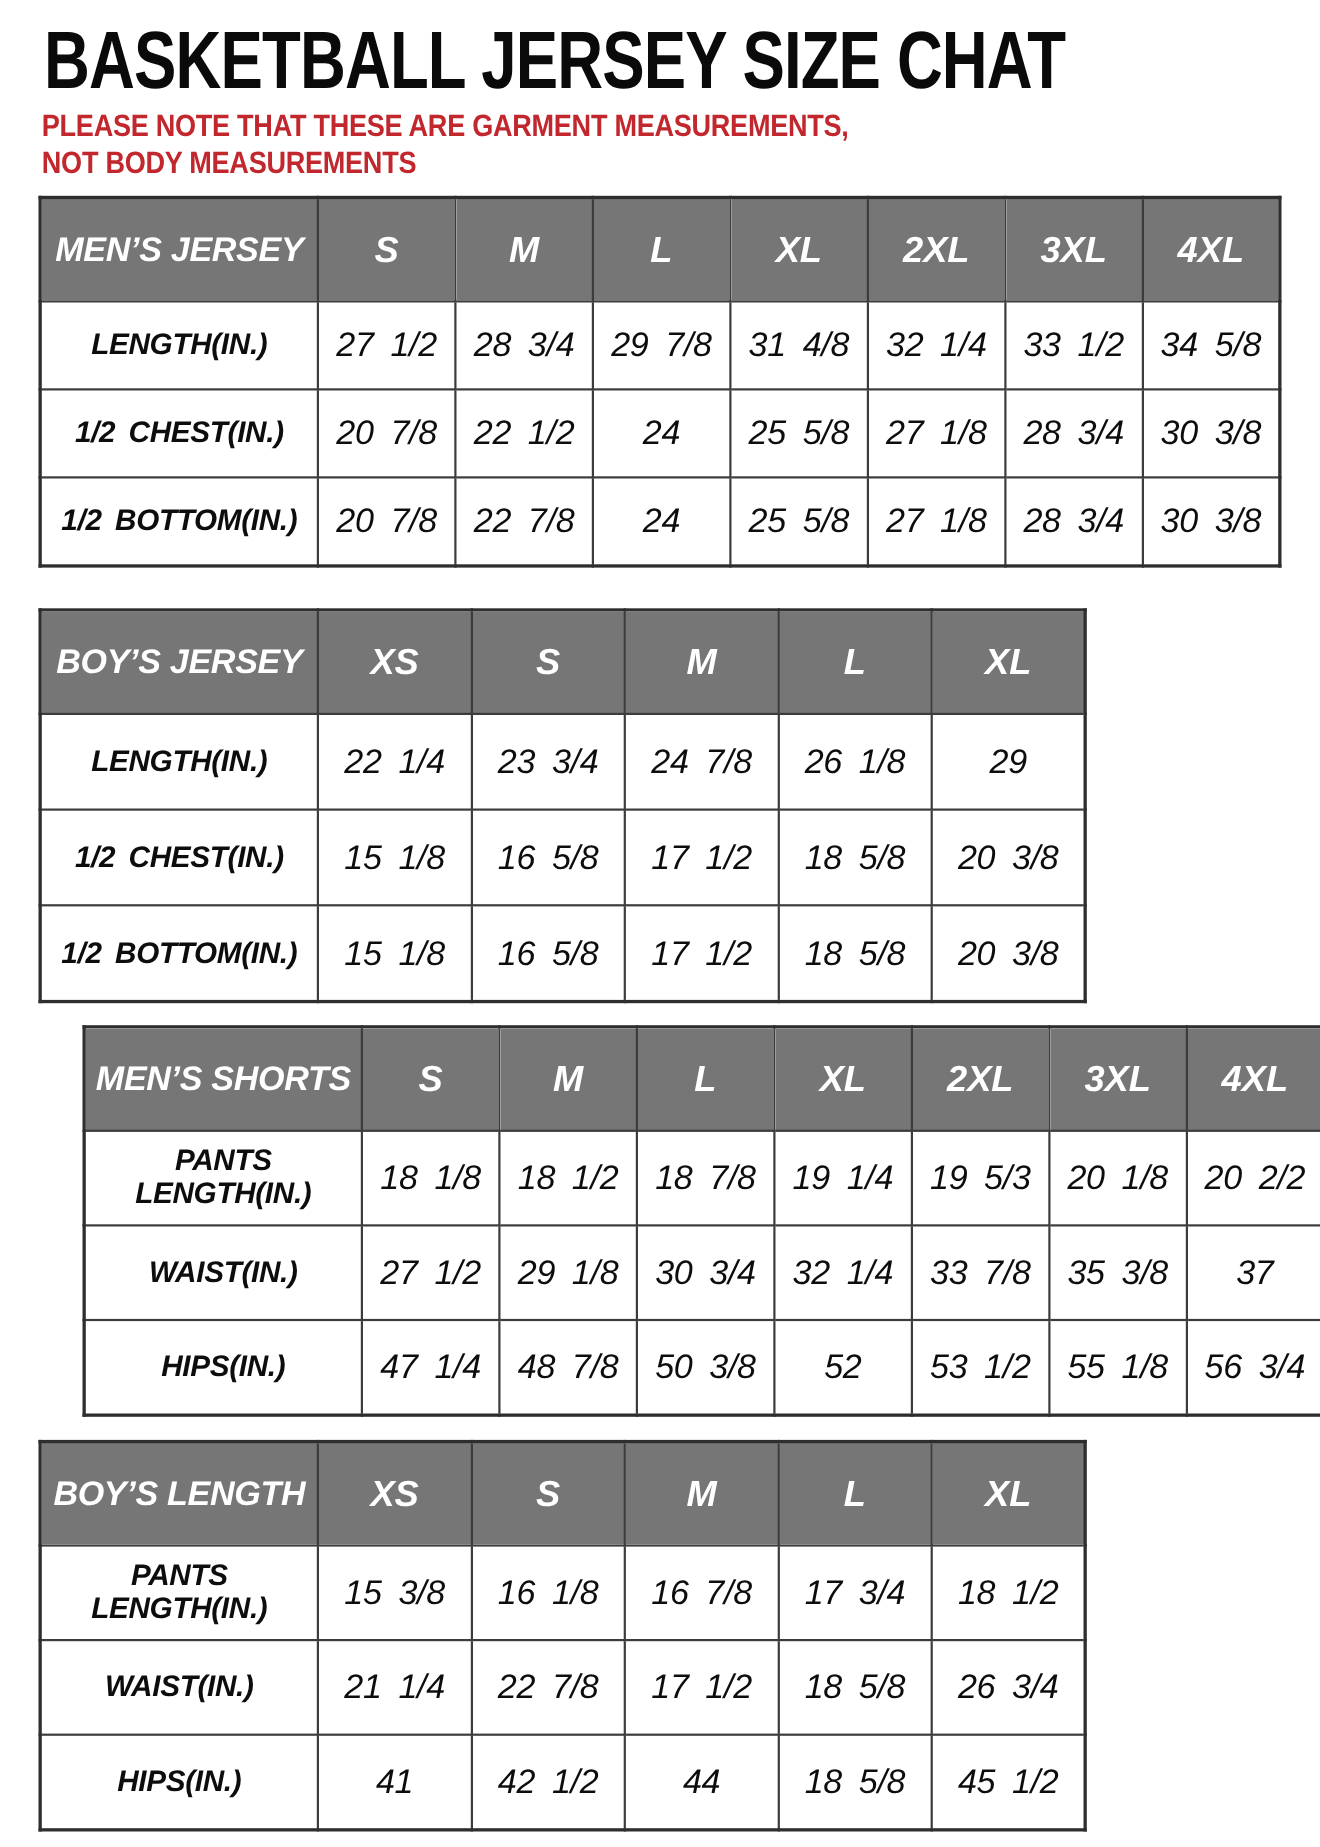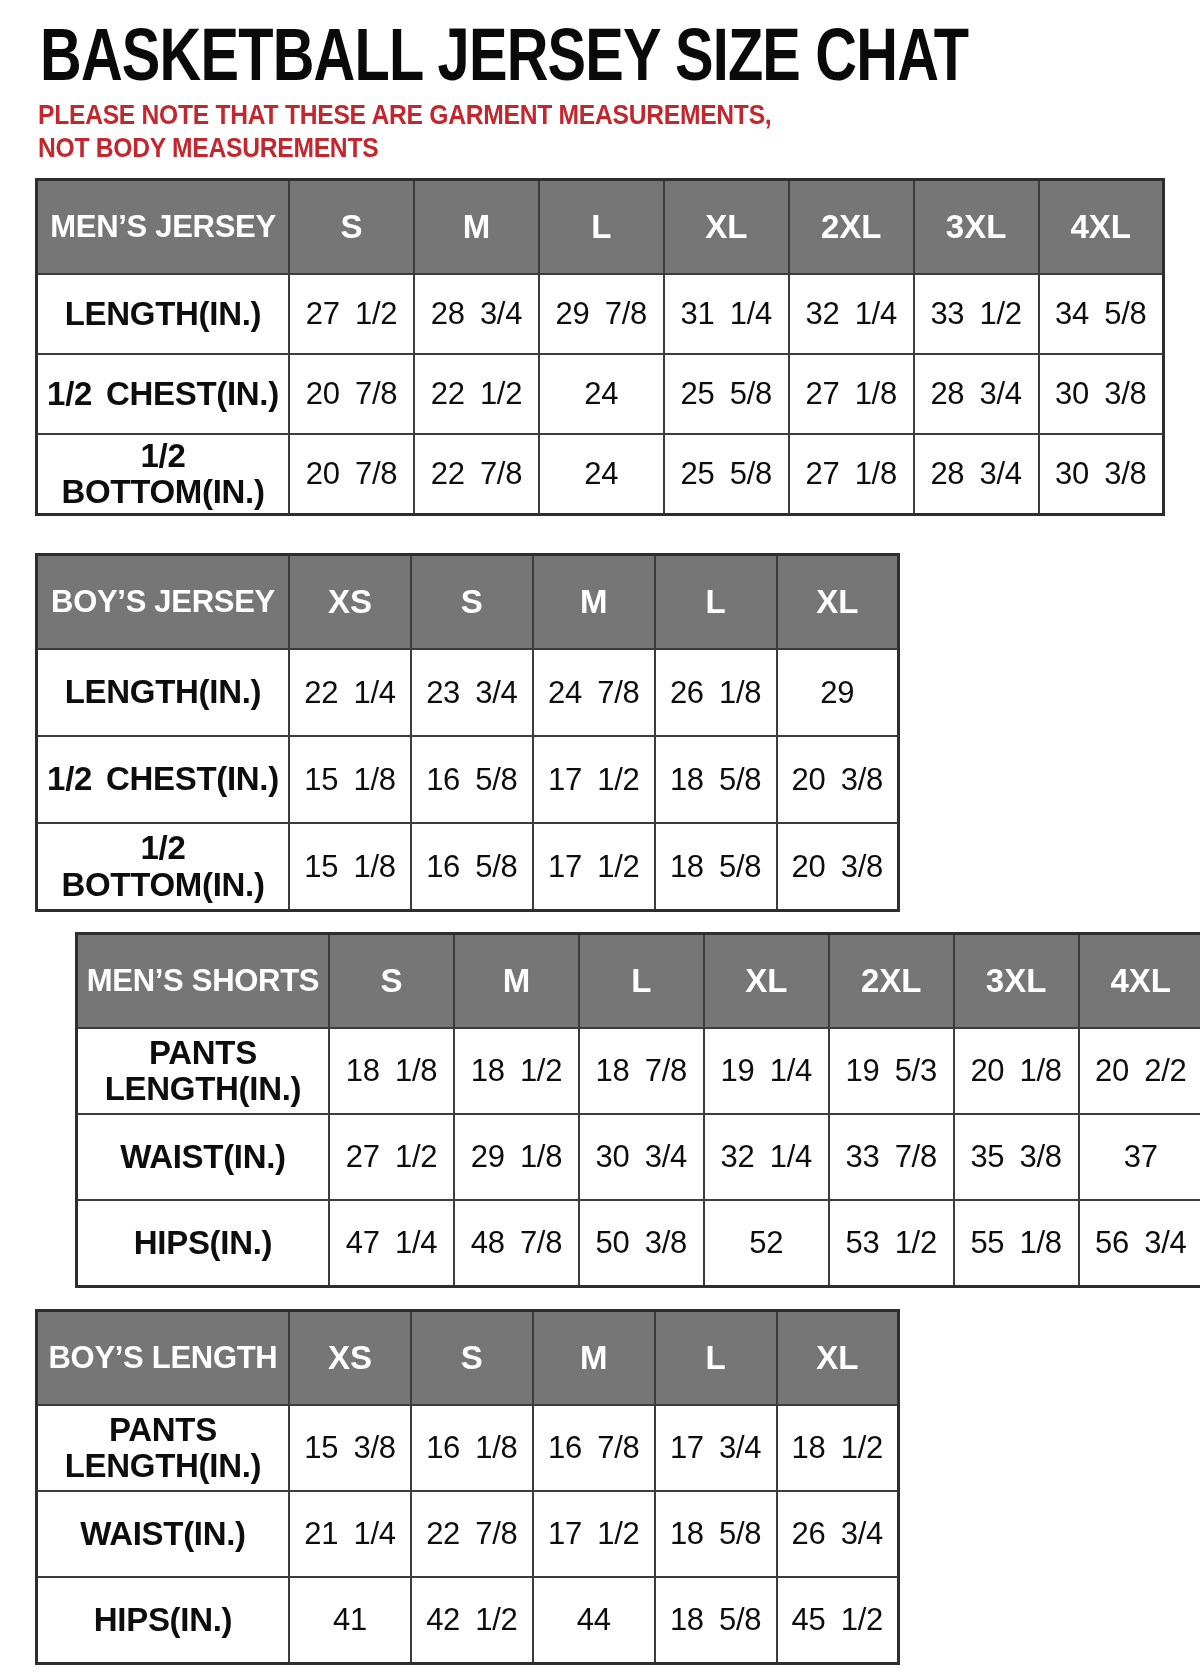--- a/index.html
+++ b/index.html
@@ -36,20 +36,21 @@
     color: #c1272d;
     letter-spacing: -0.3px;
     transform: scaleX(0.88);
     transform-origin: left top;
     margin: 0 0 14px 3px;
   }
   table.tbl {
     border-collapse: collapse;
     table-layout: fixed;
     border: 3px solid #2e2e2e;
+    font-style: italic;
   }
   .tbl th, .tbl td {
     border: 2px solid #3c3c3c;
     text-align: center;
     vertical-align: middle;
     padding: 0;
     overflow: hidden;
   }
   .tbl thead th {
     height: 92px;
@@ -65,28 +66,28 @@
   }
   .tbl tbody td {
     font-size: 31px;
     font-weight: 400;
     color: #0d0d0d;
     word-spacing: 7px;
     letter-spacing: -0.3px;
   }
   .tbl tbody td.row-label {
     font-weight: 700;
-    font-size: 33px;
+    font-size: 27px;
     word-spacing: 5px;
     letter-spacing: -0.3px;
     padding: 0 2px;
     line-height: 1.1;
   }
   .wide   { width: 1130px; }
-  .narrow { width: 865px; }
+  .narrow { width: 953px; }
   .t0 { margin-bottom: 37px; }
   .t1 { margin-bottom: 20px; }
   .t2 { margin-bottom: 21px; margin-left: 40px; }
   .t3 { margin-bottom: 0; }
   .t0 tbody td { height: 78px; }
   .t1 tbody td { height: 85px; }
   .t2 tbody td { height: 84px; }
   .t3 tbody td { height: 84px; }
 </style>
 </head>
@@ -109,21 +110,21 @@
           <th>3XL</th>
           <th>4XL</th>
         </tr>
       </thead>
       <tbody>
         <tr>
           <td class="row-label">LENGTH(IN.)</td>
           <td>27 1/2</td>
           <td>28 3/4</td>
           <td>29 7/8</td>
-          <td>31 1/4</td>
+          <td>31 4/8</td>
           <td>32 1/4</td>
           <td>33 1/2</td>
           <td>34 5/8</td>
         </tr>
         <tr>
           <td class="row-label">1/2 CHEST(IN.)</td>
           <td>20 7/8</td>
           <td>22 1/2</td>
           <td>24</td>
           <td>25 5/8</td>

